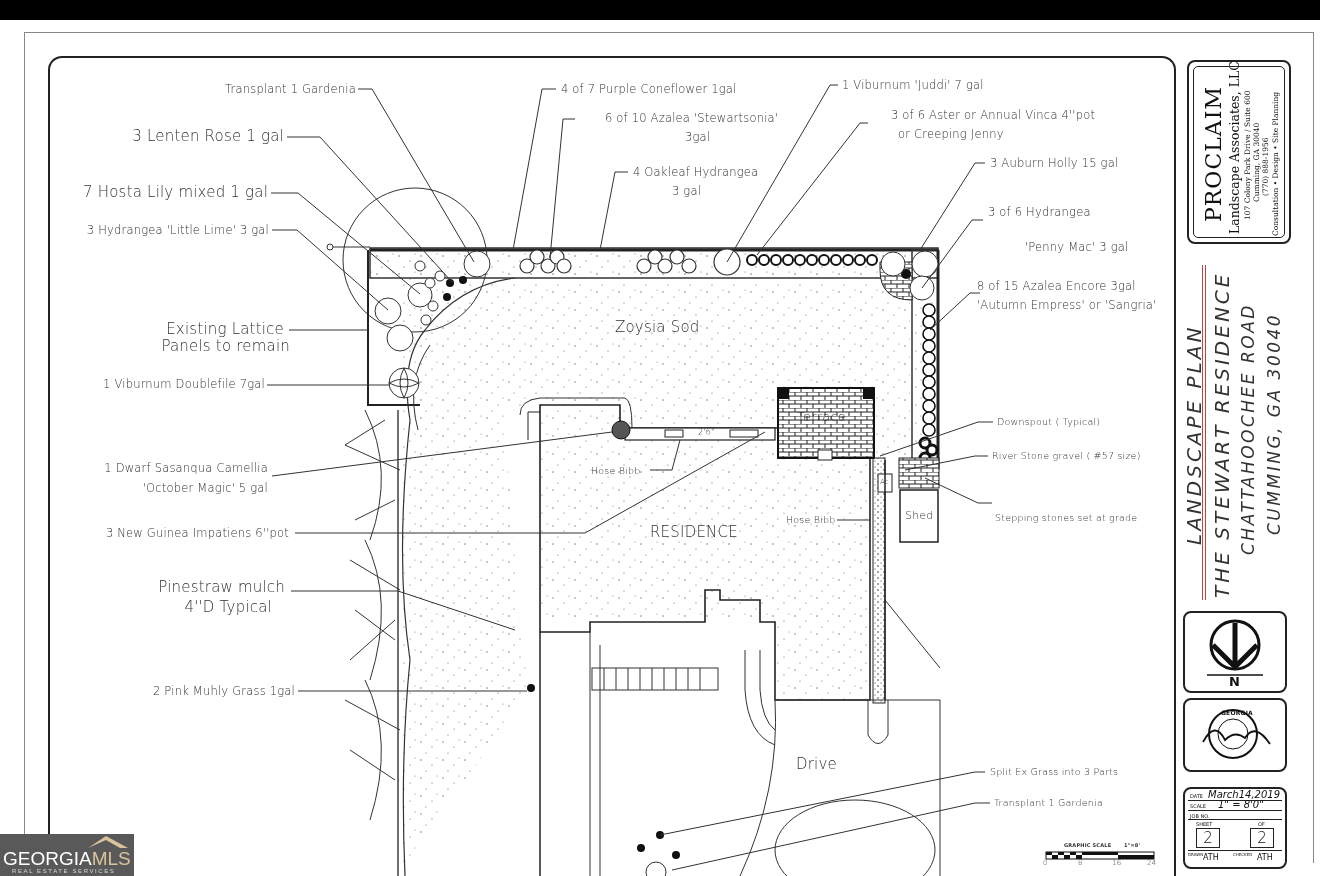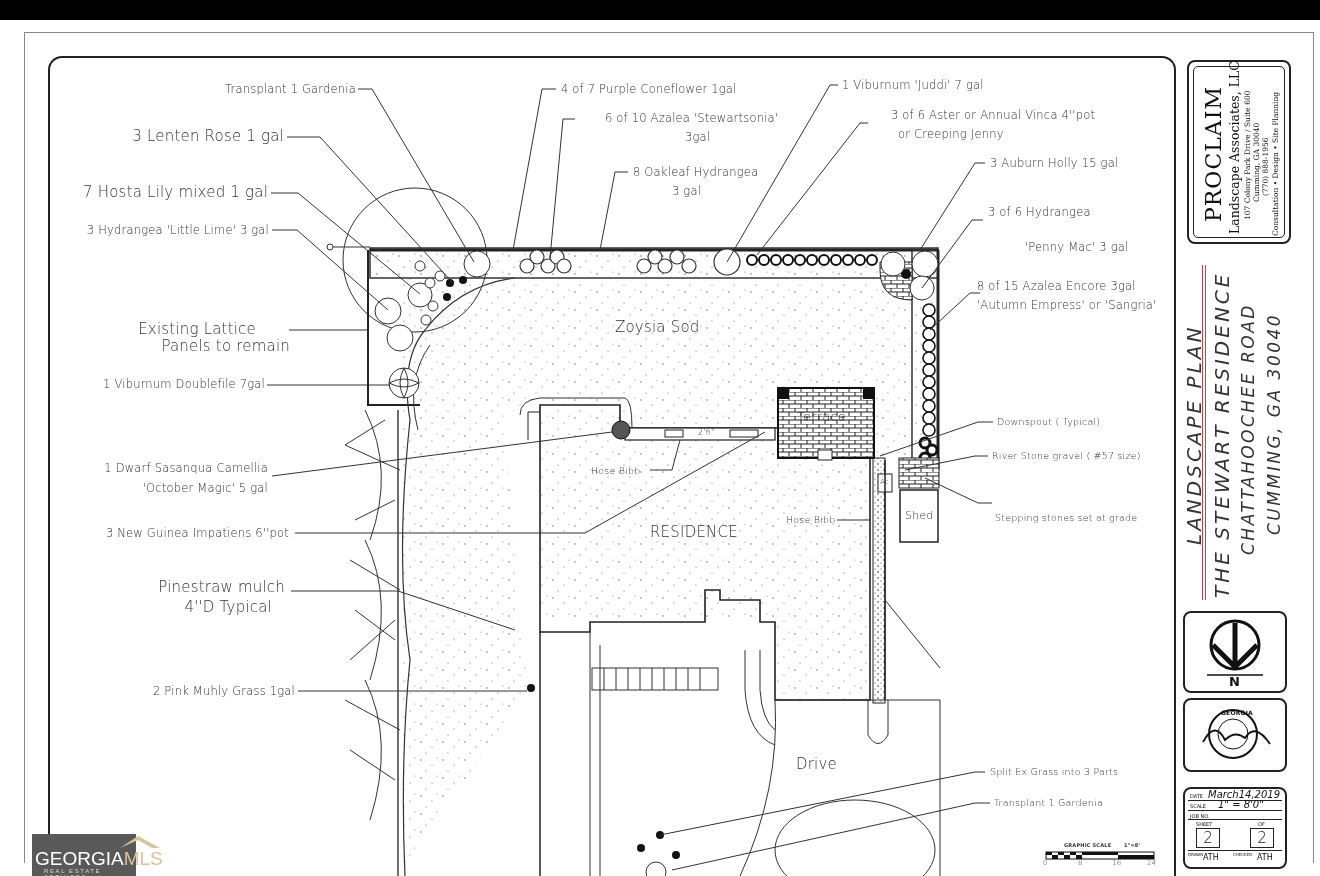--- a/index.html
+++ b/index.html
@@ -34,21 +34,21 @@
   .north-box { position:absolute; left:1183px; top:611px; width:100px; height:78px;
                border:2px solid #222; border-radius:8px; }
   .seal-box { position:absolute; left:1183px; top:698px; width:100px; height:70px;
               border:2px solid #222; border-radius:8px; }
   .info-box { position:absolute; left:1183px; top:787px; width:100px; height:78px;
               border:2px solid #222; border-radius:8px; font-family:"DejaVu Sans", sans-serif; }
   .info-row { position:absolute; left:3px; right:3px; border-bottom:1px solid #222; font-size:5px; color:#111; }
   .info-val { font-style:italic; font-size:10px; position:absolute; }
   .sheet-box { position:absolute; width:22px; height:18px; border:1.5px solid #222;
                font-size:15px; text-align:center; line-height:18px; font-weight:300; }
-  .gmls { position:absolute; left:0; top:834px; width:104px; height:42px; background:#5a5959;margin-left:32px; }
+  .gmls { position:absolute; left:0; top:834px; width:134px; height:42px; background:#5a5959; }
   .gmls-main { position:absolute; left:3px; top:14px; font-family:"Liberation Sans", sans-serif;
                font-size:19px; color:#fff; letter-spacing:0px; }
   .gmls-mls { color:#d8c39b; }
   .gmls-sub { position:absolute; left:12px; top:34px; font-family:"Liberation Sans", sans-serif;
               font-size:6px; color:#d8d8d8; letter-spacing:1.6px; }
 </style>
 </head>
 <body>
 
 <div class="sheet"></div>
@@ -266,34 +266,34 @@
 <div class="lbl s15" style="left:650px;top:523px;">RESIDENCE</div>
 <div class="lbl s15" style="left:796px;top:755px;">Drive</div>
 <div class="lbl s9" style="left:905px;top:509px;font-size:11px;">Shed</div>
 <div class="lbl" style="left:880px;top:478px;font-size:7px;">Ac</div>
 <div class="lbl" style="left:698px;top:428px;font-size:8px;">2'6"</div>
 
 <div class="lbl s11 right" style="right:964px;top:82px;">Transplant 1 Gardenia</div>
 <div class="lbl s15 right" style="right:1036px;top:127px;">3 Lenten Rose   1 gal</div>
 <div class="lbl s15 right" style="right:1052px;top:183px;">7 Hosta Lily  mixed   1 gal</div>
 <div class="lbl s11 right" style="right:1051px;top:223px;">3 Hydrangea 'Little Lime'  3 gal</div>
-<div class="lbl s15 right" style="right:1064px;top:320px;">Existing Lattice</div>
+<div class="lbl s15 right" style="right:1036px;top:320px;">Existing Lattice</div>
 <div class="lbl s15 right" style="right:1030px;top:337px;">Panels to remain</div>
 <div class="lbl s11 right" style="right:1055px;top:377px;text-align:center;">1 Viburnum Doublefile   7gal</div>
 <div class="lbl s11 right" style="right:1052px;top:461px;">1 Dwarf Sasanqua Camellia</div>
 <div class="lbl s11 right" style="right:1052px;top:481px;">'October Magic'  5 gal</div>
 <div class="lbl s11 right" style="right:1031px;top:526px;">3 New Guinea Impatiens  6''pot</div>
 <div class="lbl s15 right" style="right:1035px;top:578px;">Pinestraw mulch</div>
 <div class="lbl s15 right" style="right:1048px;top:598px;">4''D  Typical</div>
 <div class="lbl s11 right" style="right:1025px;top:684px;">2 Pink Muhly Grass   1gal</div>
 
 <div class="lbl s11" style="left:561px;top:82px;">4 of 7 Purple Coneflower  1gal</div>
 <div class="lbl s11" style="left:605px;top:111px;">6 of 10 Azalea 'Stewartsonia'</div>
 <div class="lbl s11" style="left:685px;top:130px;">3gal</div>
-<div class="lbl s11" style="left:633px;top:165px;">8 Oakleaf Hydrangea</div>
+<div class="lbl s11" style="left:633px;top:165px;">4 Oakleaf Hydrangea</div>
 <div class="lbl s11" style="left:672px;top:184px;">3 gal</div>
 <div class="lbl s11" style="left:842px;top:78px;">1 Viburnum 'Juddi'    7 gal</div>
 
 <div class="lbl s11" style="left:891px;top:108px;">3 of 6 Aster or Annual Vinca    4''pot</div>
 <div class="lbl s11" style="left:898px;top:127px;">or  Creeping Jenny</div>
 <div class="lbl s11" style="left:990px;top:156px;">3 Auburn Holly    15 gal</div>
 <div class="lbl s11" style="left:988px;top:205px;">3 of 6 Hydrangea</div>
 <div class="lbl s11" style="left:1025px;top:224px;margin-top:16px;">'Penny Mac'  3 gal</div>
 <div class="lbl s11" style="left:977px;top:279px;">8 of 15 Azalea Encore   3gal</div>
 <div class="lbl s11" style="left:977px;top:298px;">'Autumn Empress' or 'Sangria'</div>

